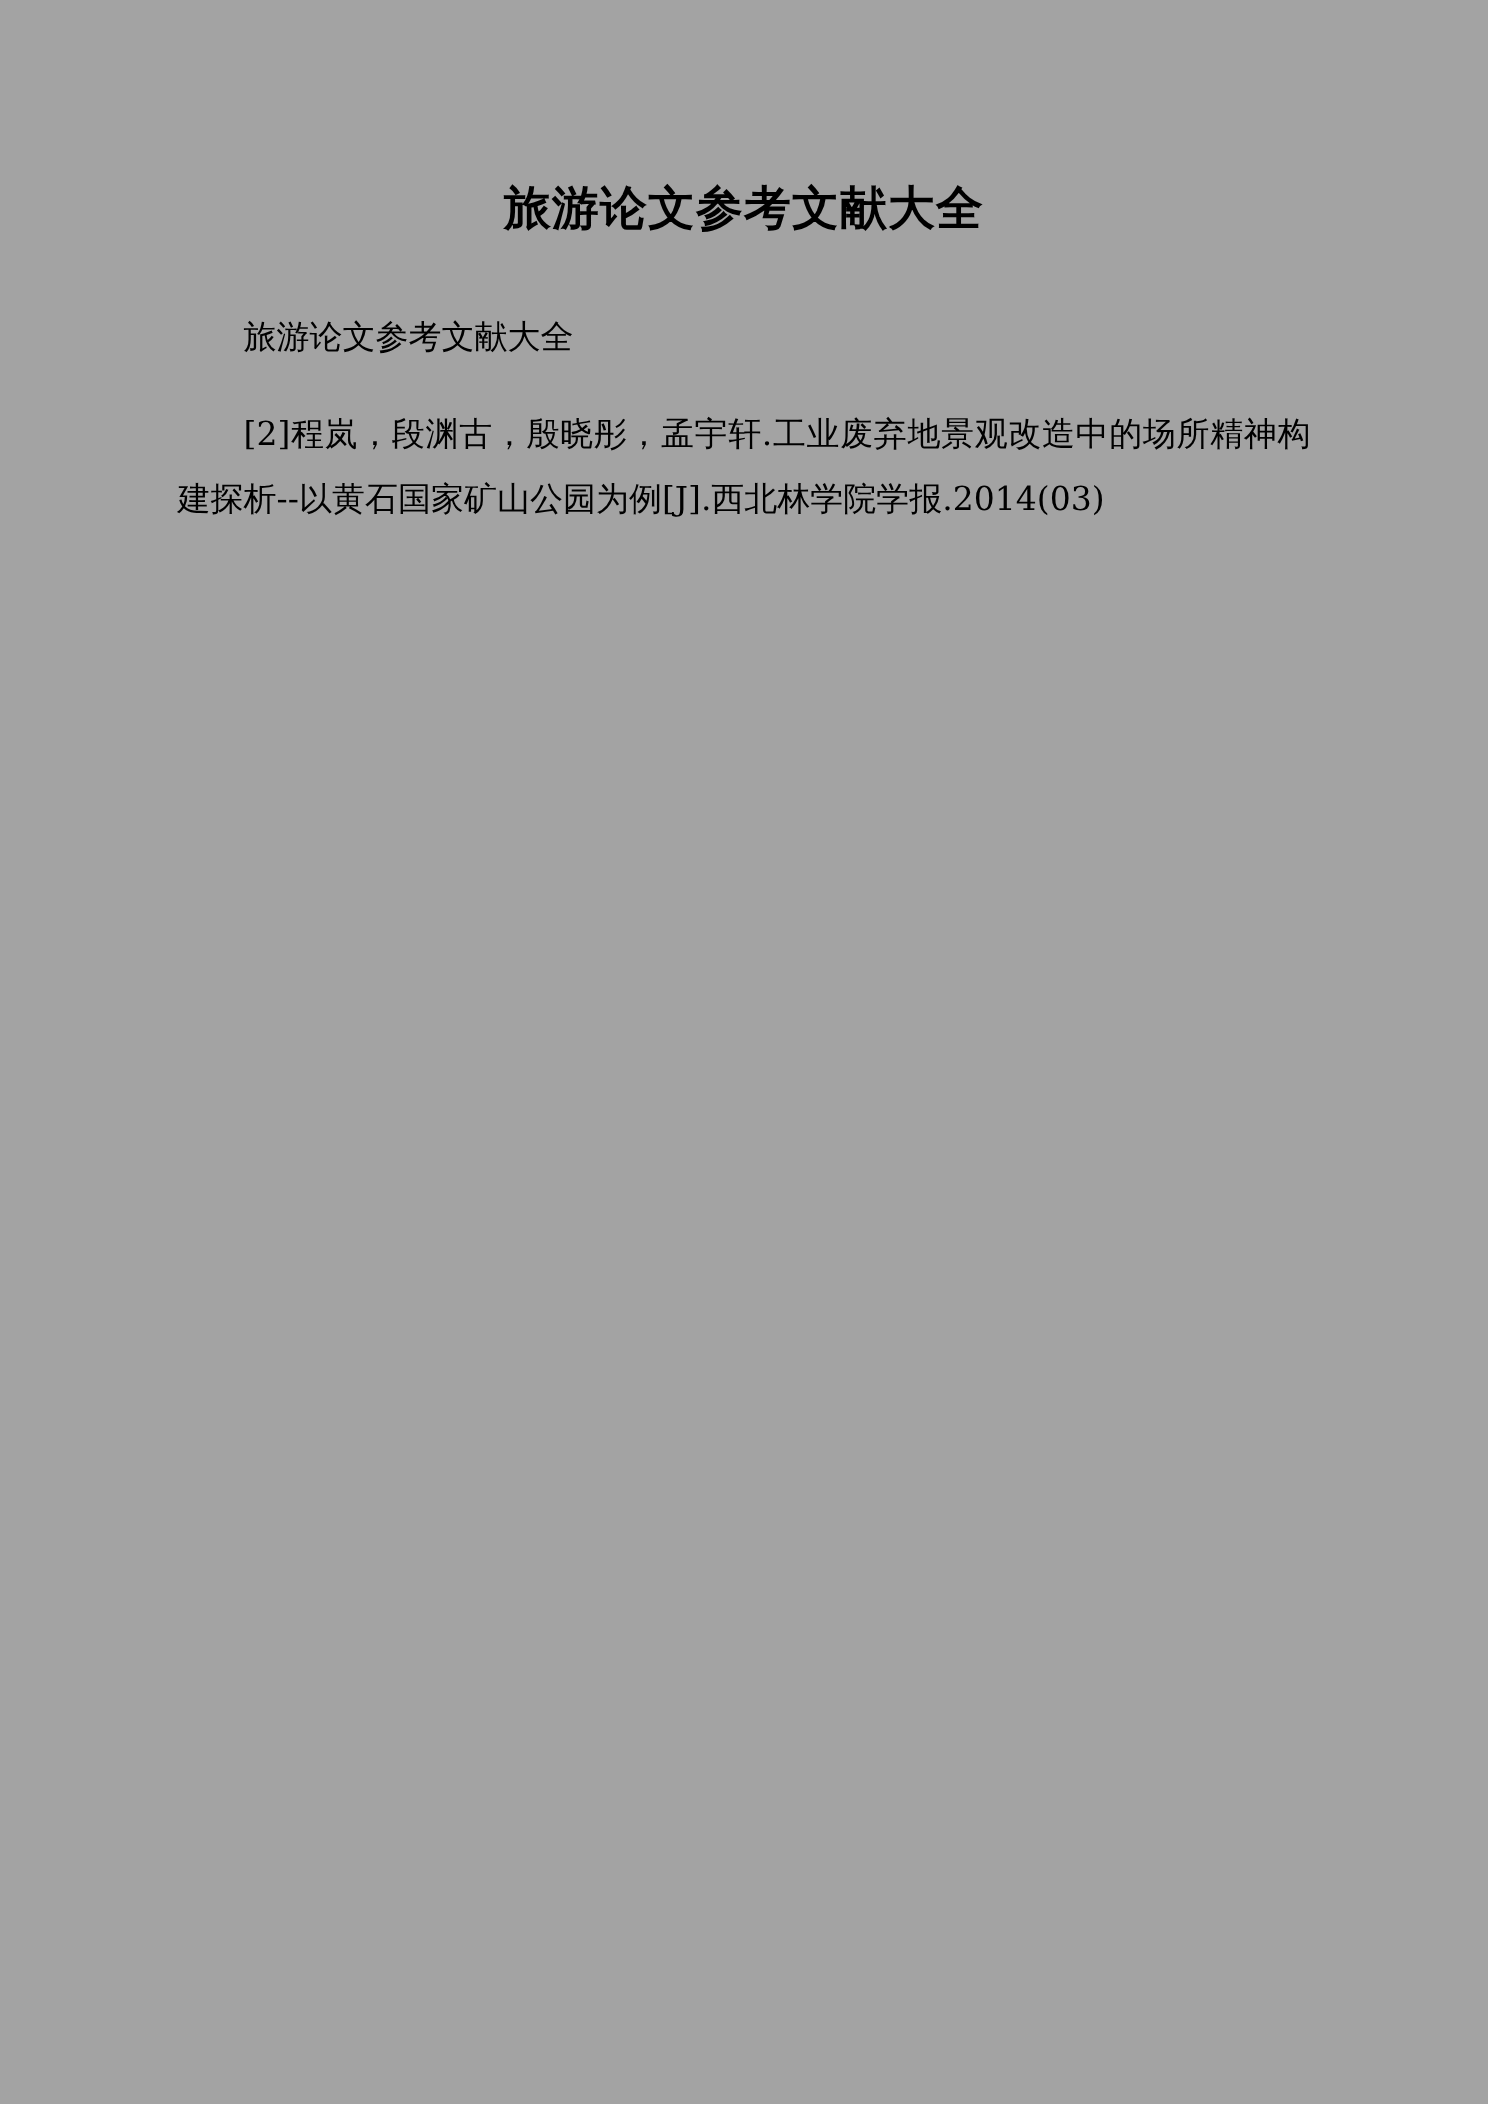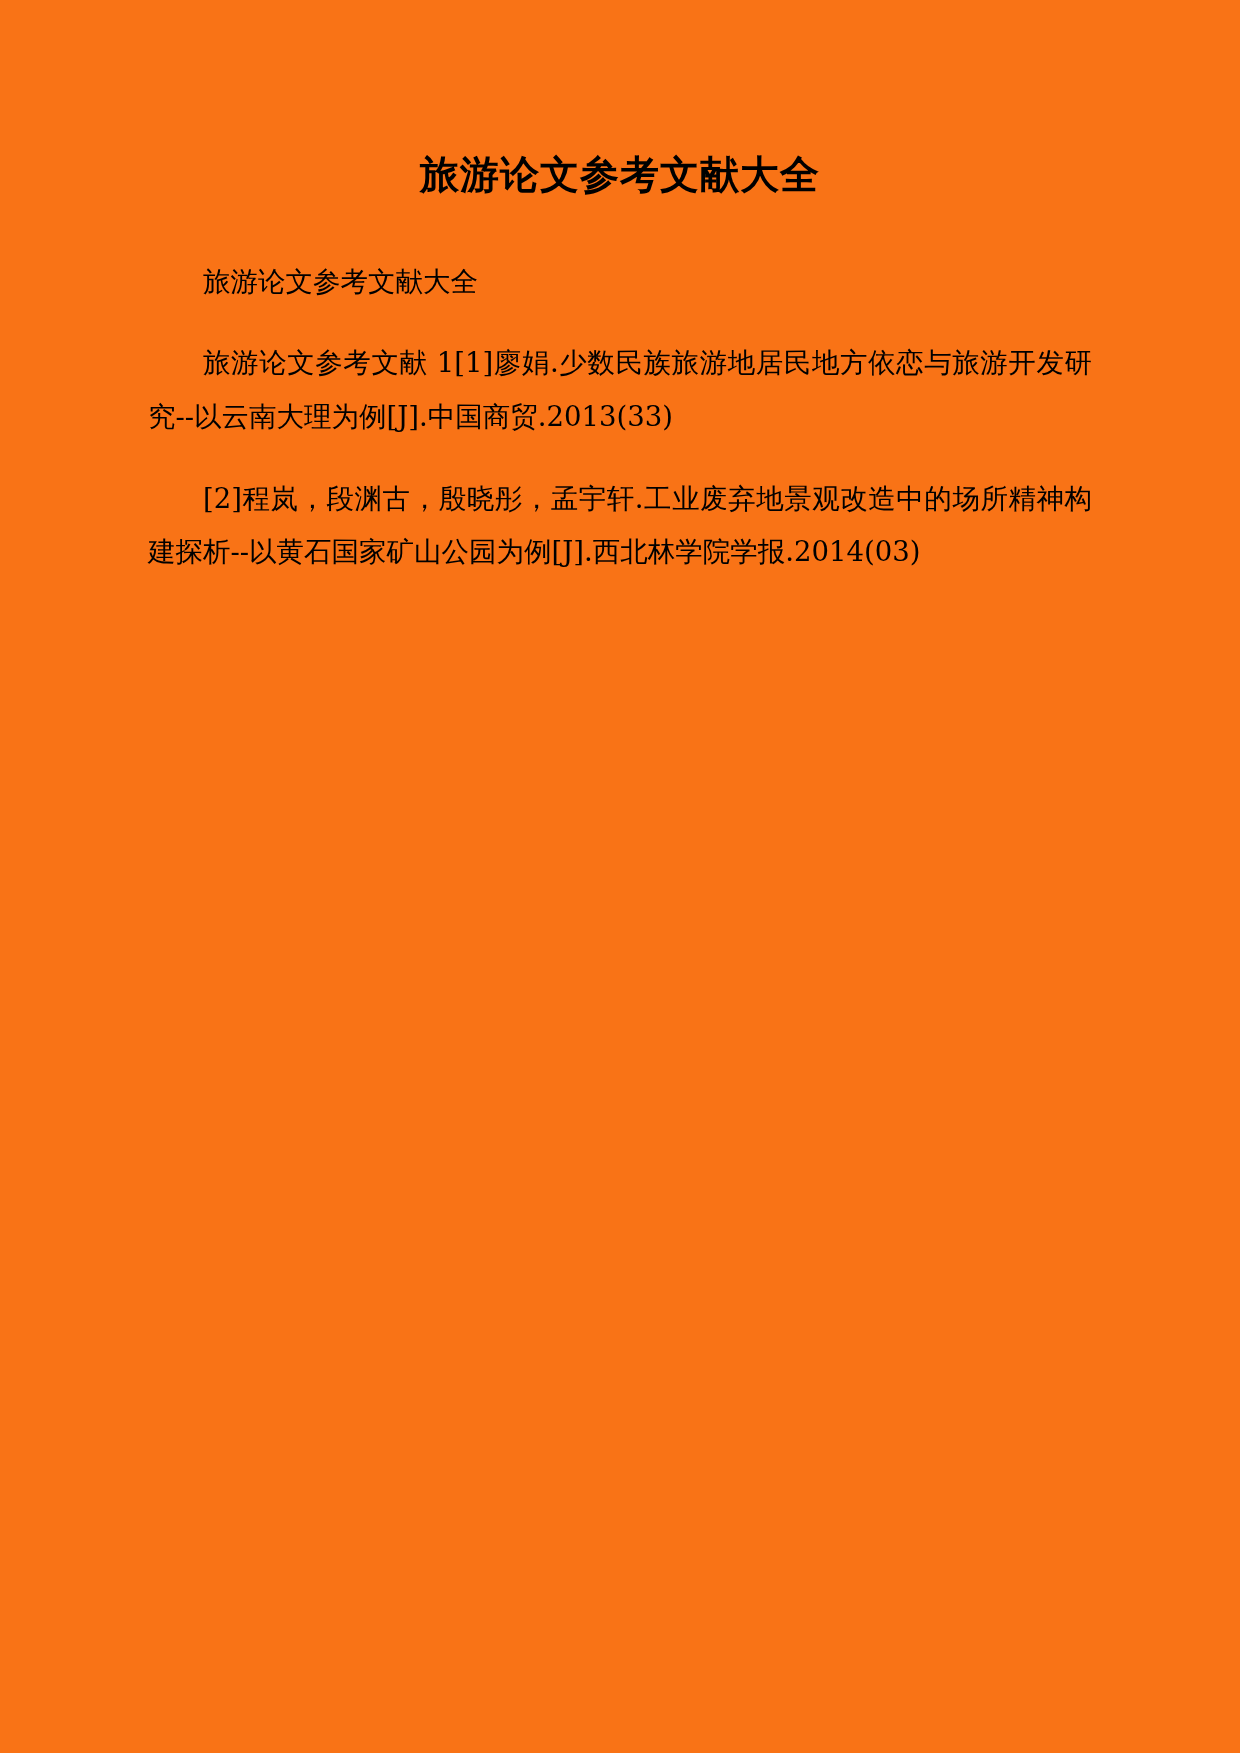--- a/index.html
+++ b/index.html
@@ -13,21 +13,21 @@
     min-height: 1753px;
     font-family: "DejaVu Serif", "Liberation Serif", serif;
     color: #000000;
     -webkit-font-smoothing: antialiased;
   }
   .page {
     width: 1240px;
     min-height: 1753px;
     box-sizing: border-box;
     padding: 150px 148px 80px 148px;
-    background: #f97316;
+    background: #a3a3a3;
   }
   .doc-title {
     font-family: "DejaVu Sans", "Liberation Sans", sans-serif;
     font-weight: bold;
     font-size: 39px;
     line-height: 1.3;
     text-align: center;
     letter-spacing: 1px;
     margin: 0 0 54px 0;
   }
@@ -49,20 +49,19 @@
 </head>
 <body>
 
 <div class="page">
 
   <h1 class="doc-title">旅游论文参考文献大全</h1>
 
   <p class="para indent">旅游论文参考文献大全</p>
 
 
-  <p class="para indent">旅游论文参考文献 1[1]廖娟.少数民族旅游地居民地方依恋与旅游开发研究--以云南大理为例[J].中国商贸.2013(33)</p>
 
   <p class="para indent">[2]程岚，段渊古，殷晓彤，孟宇轩.工业废弃地景观改造中的场所精神构建探析--以黄石国家矿山公园为例[J].西北林学院学报.2014(03)</p>
 
 
 
 
 </div>
 
 </body></html>

